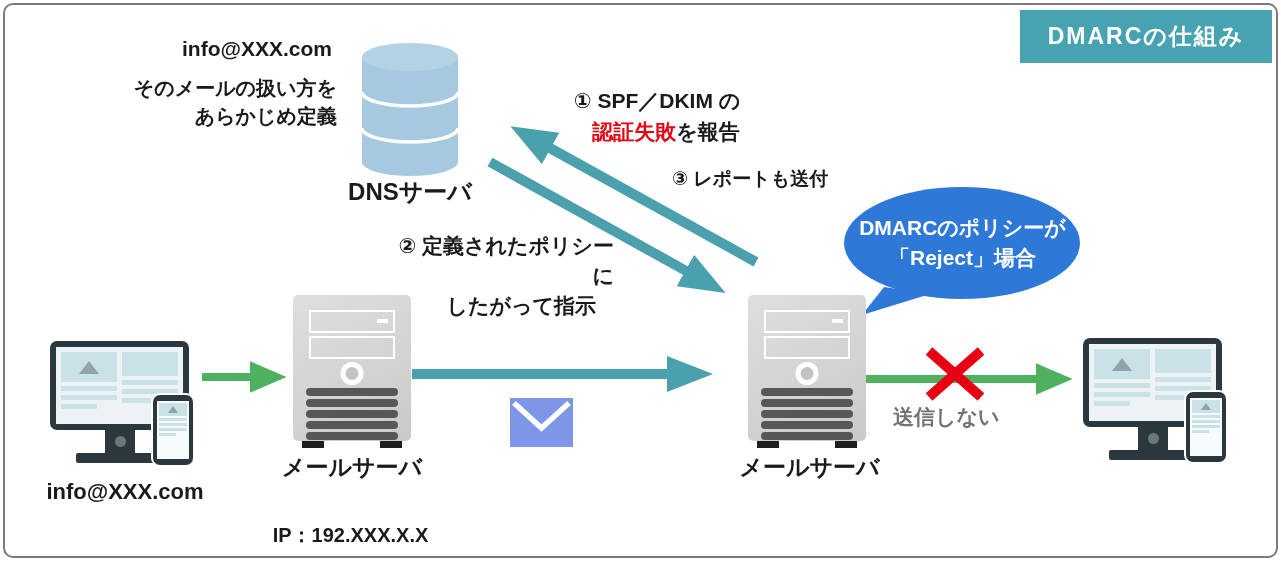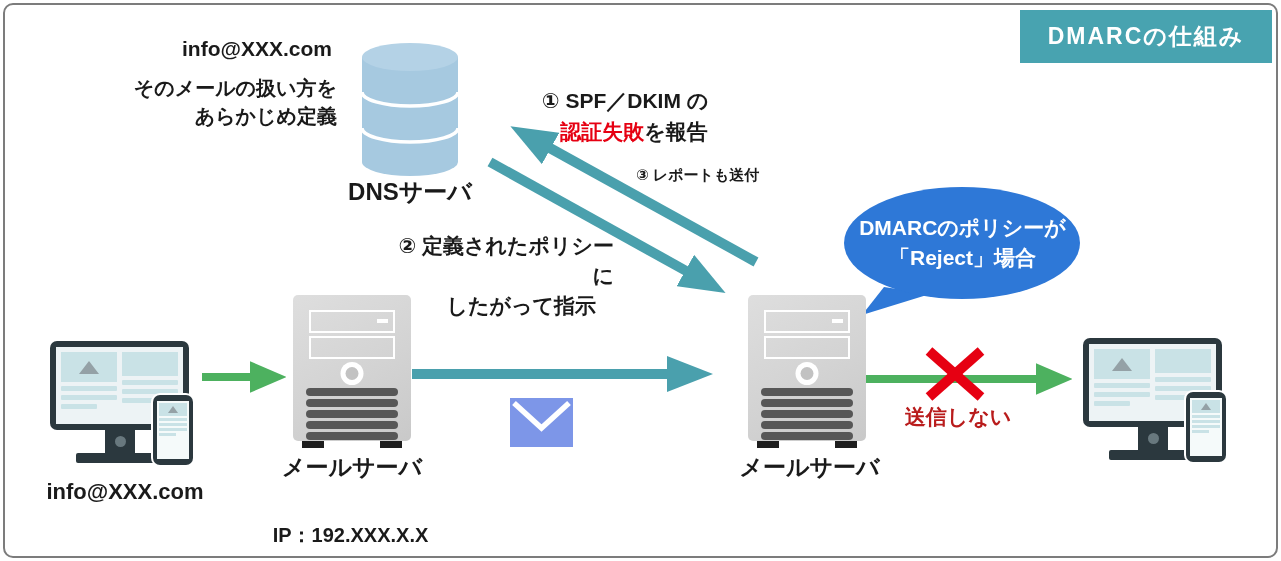--- a/index.html
+++ b/index.html
@@ -18,31 +18,31 @@
   .title-badge{
     left:1020px;top:10px;width:252px;height:53px;
     background:#48A3B0;color:#fff;font-size:23px;font-weight:700;
     text-align:center;line-height:53px;letter-spacing:2px;
   }
 
   
   .dns-email{left:120px;top:37px;width:212px;text-align:right;font-size:21px;}
   .dns-note{left:110px;top:74px;width:227px;text-align:right;font-size:20px;line-height:28px;}
   .dns-label{left:340px;top:176px;width:140px;text-align:center;font-size:24px;}
-  .step1{left:516px;top:85px;width:218px;text-align:center;font-size:21px;line-height:31px;}
-  .step3{left:636px;top:166px;font-size:15px;}
+  .step1{left:548px;top:85px;width:218px;text-align:center;font-size:21px;line-height:31px;}
+  .step3{left:672px;top:166px;font-size:19px;}
   .step2{left:388px;top:231px;width:226px;text-align:right;font-size:21px;line-height:30px;}
   .step2-l2{margin-right:18px;}
   .red-text{color:#E60012;padding-left:18px;}
   .bubble-text{left:845px;top:213px;width:235px;text-align:center;color:#fff;font-size:21px;line-height:30px;font-weight:700;}
   .sender-email{left:30px;top:479px;width:190px;text-align:center;font-size:22px;}
   .server1-label{left:252px;top:452px;width:200px;text-align:center;font-size:23px;}
   .server1-ip{left:238px;top:489px;width:225px;text-align:center;font-size:20px;margin-top:33px;}
   .server2-label{left:712px;top:452px;width:195px;text-align:center;font-size:23px;}
-  .block-label{left:893px;top:403px;width:130px;text-align:center;font-size:21px;color:#b91c1c;}
+  .block-label{left:893px;top:403px;width:130px;text-align:left;font-size:21px;color:#737373;}
 
   
   .envelope{left:510px;top:398px;width:63px;height:49px;background:#7D96E8;}
 
   
   .server{width:118px;height:154px;}
   .srv-body{position:absolute;left:0;top:0;width:118px;height:146px;border-radius:5px;
     background:linear-gradient(150deg,#dedede 0%,#d3d3d3 55%,#c9c9c9 100%);}
   .srv-bay{position:absolute;left:16px;right:16px;height:19px;border:2px solid #fff;}
   .srv-bay1{top:15px;}

